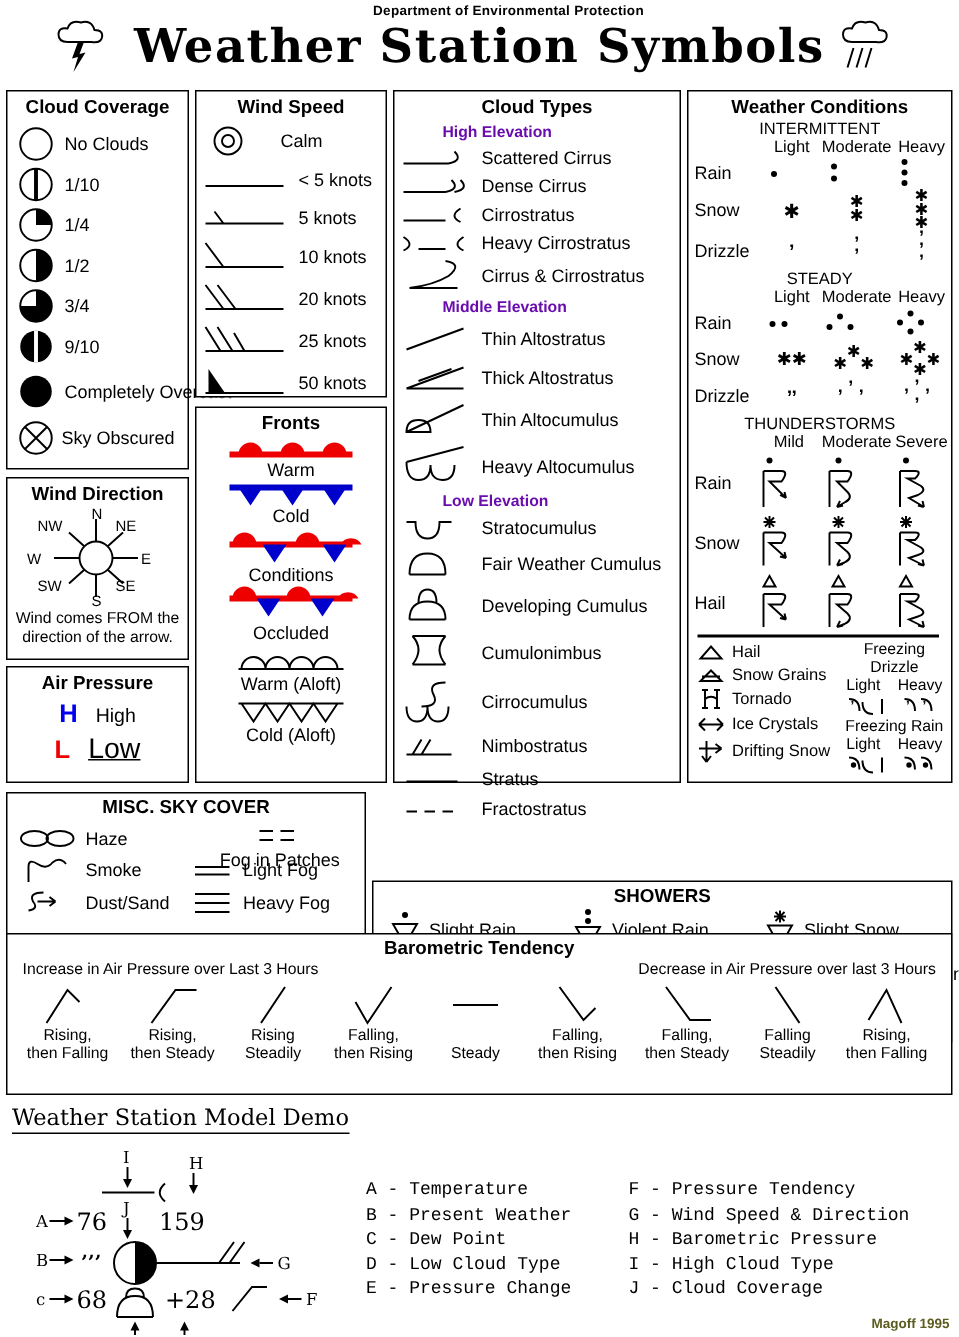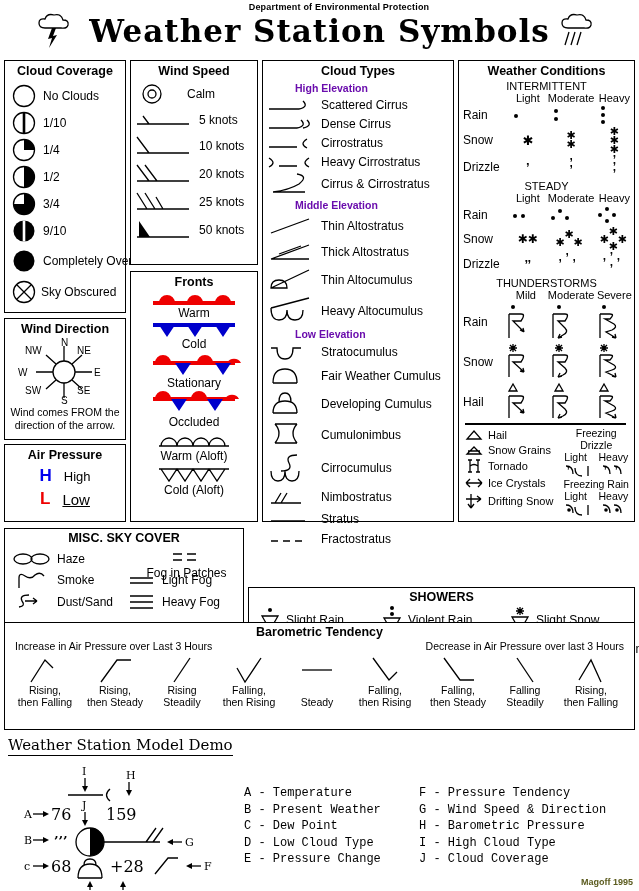--- a/index.html
+++ b/index.html
@@ -134,33 +134,39 @@
 </div>
 
 <div class="panel" style="left:4px; top:444px; width:122px; height:78px;">
   <div class="ptitle">Air Pressure</div>
   <div class="row" style="justify-content:center; gap:12px; margin-top:4px;">
     <span style="font-size:17px; font-weight:bold; color:#0000ee;">H</span>
     <span class="lbl" style="font-size:13px;">High</span>
   </div>
   <div class="row" style="justify-content:center; gap:12px; margin-top:3px;">
     <span style="font-size:17px; font-weight:bold; color:#ee0000;">L</span>
-    <span class="lbl" style="font-size:15px;text-decoration:underline;">Low</span>
+    <span class="lbl" style="font-size:19px;text-decoration:underline;">Low</span>
   </div>
 </div>
 
 <div class="panel" style="left:130px; top:60px; width:128px; height:205px;">
   <div class="ptitle">Wind Speed</div>
   <div style="padding:2px 0 0 4px;">
     <div class="row" style="height:27px;">
       <svg width="34" height="24">
           <circle class="pp" cx="17" cy="12" r="9"></circle>
           <circle class="pp" cx="17" cy="12" r="4"></circle>
         </svg>
       <span class="lbl" style="margin-left:18px;">Calm</span>
+    </div>
+    <div class="row" style="height:25px;">
+      <svg width="58" height="20">
+          <path class="pp" d="M2 14 L54 14"></path>
+        </svg>
+      <span class="lbl" style="margin-left:6px;">&lt; 5 knots</span>
     </div>
     <div class="row" style="height:25px;">
       <svg width="58" height="20">
           <path class="pp" d="M2 14 L54 14 M14 14 L8 6"></path>
         </svg>
       <span class="lbl" style="margin-left:6px;">5 knots</span>
     </div>
     <div class="row" style="height:28px;">
       <svg width="58" height="22">
           <path class="pp" d="M2 18 L54 18 M14 18 L2 2"></path>
@@ -200,21 +206,21 @@
     <svg width="110" height="16" style="margin:1px auto 0;">
       <rect fill="#0000cc" x="14" y="2" width="82" height="4"></rect>
       <path fill="#0000cc" d="M20 4 L36 4 L28 16 Z M48 4 L64 4 L56 16 Z M76 4 L92 4 L84 16 Z"></path>
     </svg>
     <div class="lbl">Cold</div>
     <svg width="110" height="22" style="margin:3px auto 0;">
       <rect fill="#ee0000" x="14" y="7" width="82" height="4"></rect>
       <path fill="#ee0000" d="M16 9 a8 8 0 0 1 16 0 Z M58 9 a8 8 0 0 1 16 0 Z M88 9 a8 8 0 0 1 14 0 Z"></path>
       <path fill="#0000cc" d="M36 9 L52 9 L44 21 Z M76 9 L92 9 L84 21 Z"></path>
     </svg>
-    <div class="lbl">Stationary</div>
+    <div class="lbl">Conditions</div>
     <svg width="110" height="22" style="margin:3px auto 0;">
       <rect fill="#ee0000" x="14" y="4" width="82" height="4"></rect>
       <path fill="#ee0000" d="M16 6 a8 8 0 0 1 16 0 Z M52 6 a8 8 0 0 1 16 0 Z M86 6 a8 8 0 0 1 14 0 Z"></path>
       <path fill="#0000cc" d="M32 6 L48 6 L40 18 Z M68 6 L84 6 L76 18 Z"></path>
     </svg>
     <div class="lbl">Occluded</div>
     <svg width="110" height="16" style="margin:4px auto 0;">
       <path class="pp" d="M20 13 L90 13 M22 13 a8 8 0 0 1 16 0 M38 13 a8 8 0 0 1 16 0 M54 13 a8 8 0 0 1 16 0 M70 13 a8 8 0 0 1 16 0"></path>
     </svg>
     <div class="lbl">Warm (Aloft)</div>

